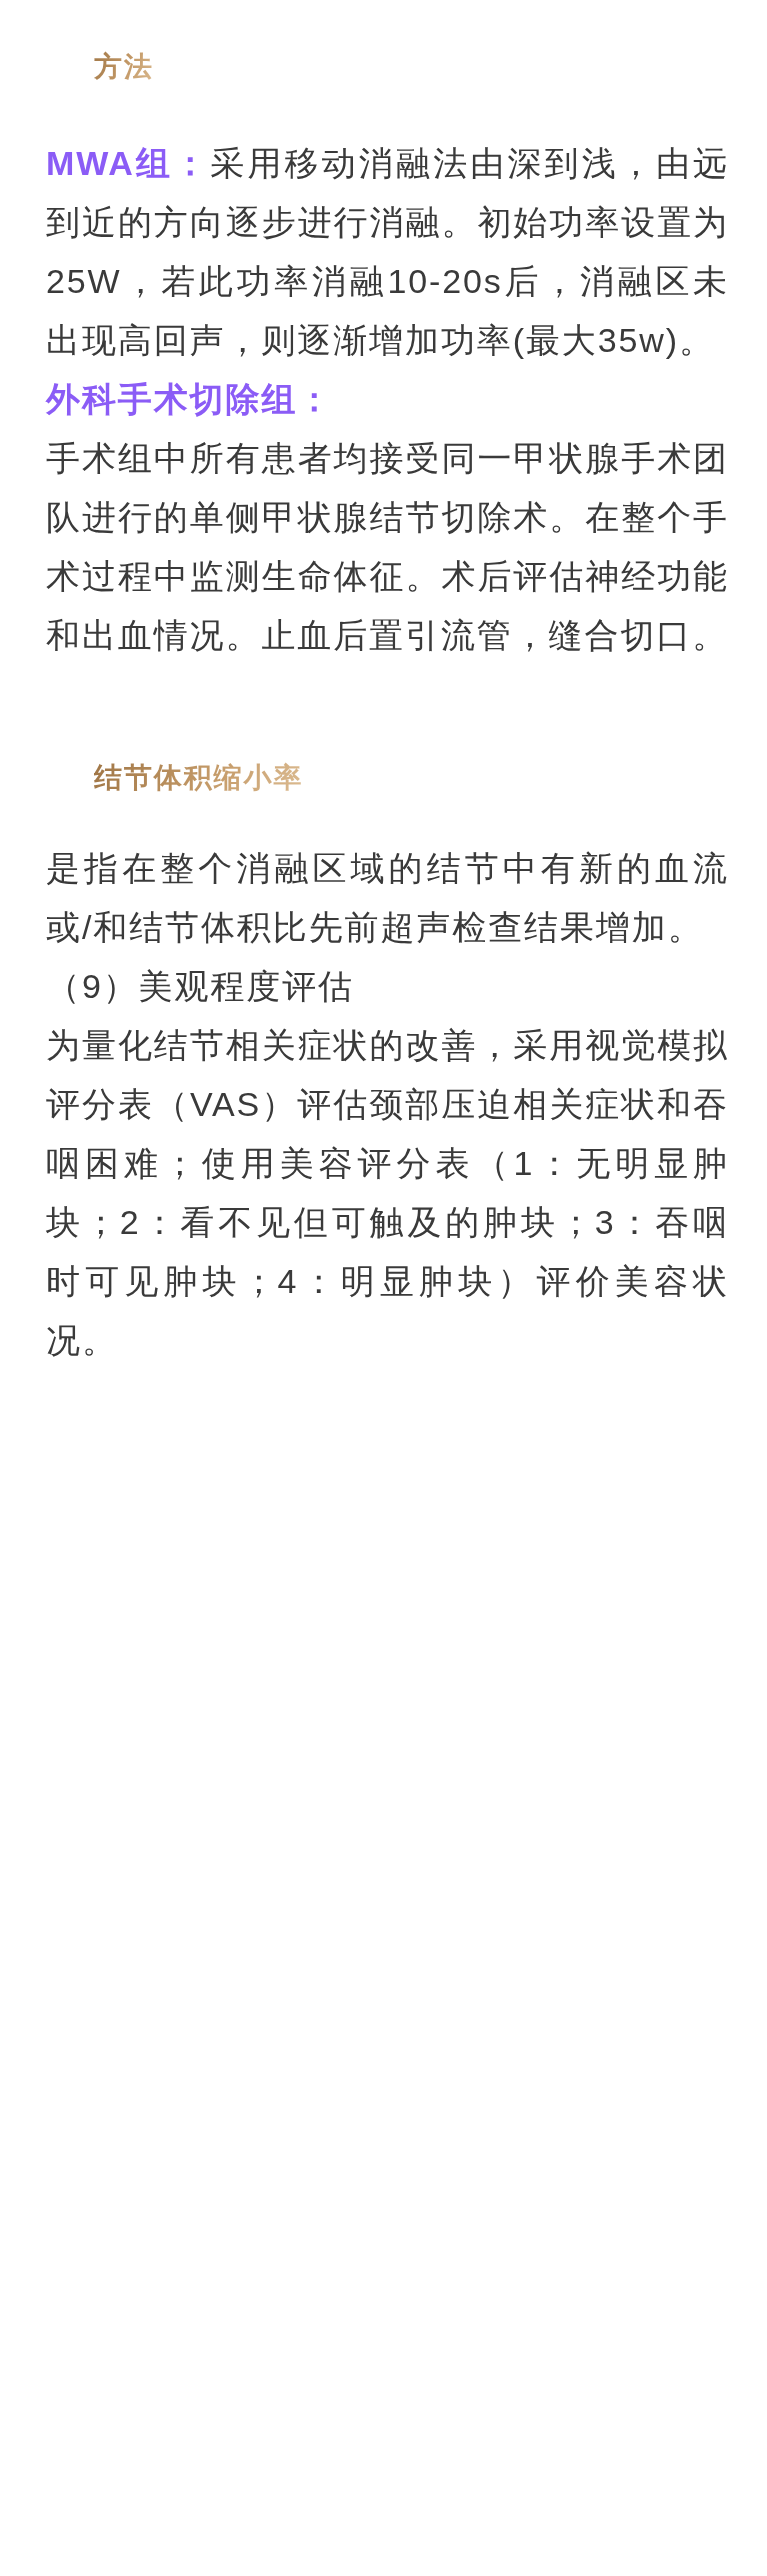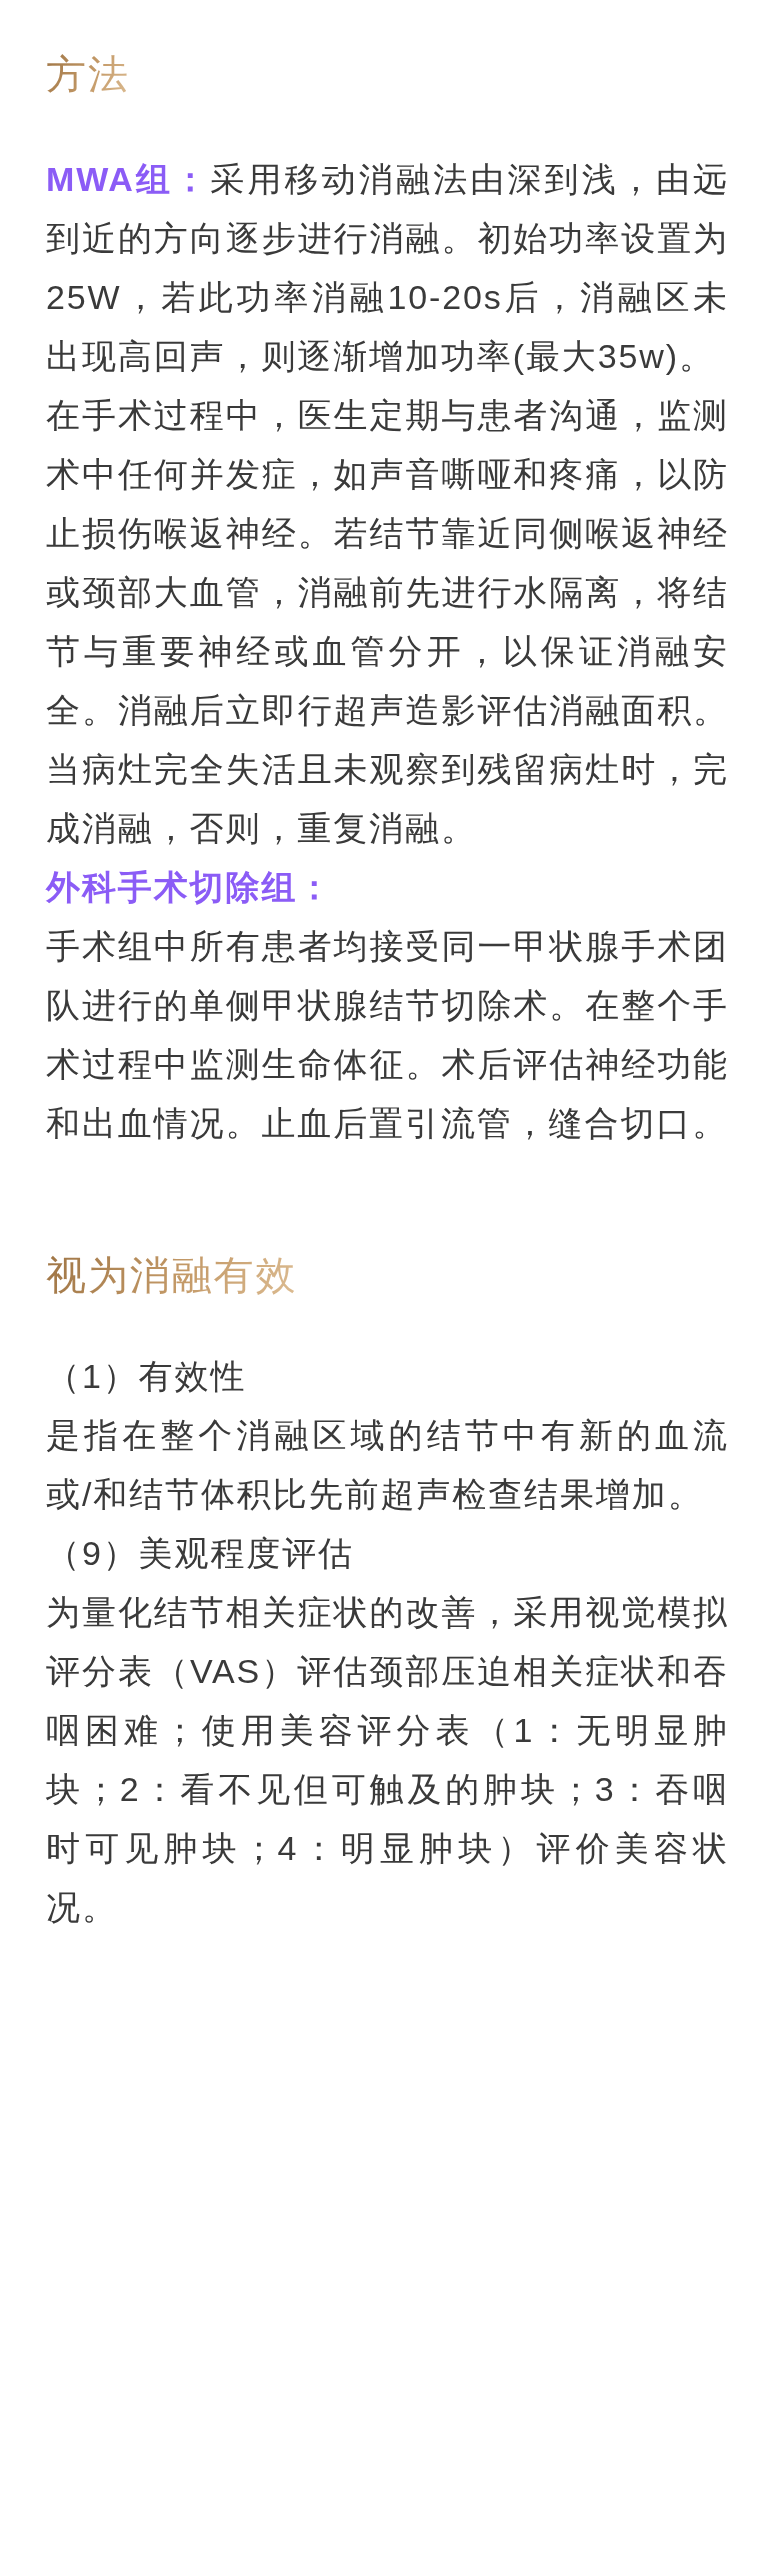--- a/index.html
+++ b/index.html
@@ -12,28 +12,29 @@
     height: 2576px;
     box-sizing: border-box;
     padding: 25px 38px 0 46px;
     font-family: "Liberation Sans", sans-serif;
     overflow: hidden;
   }
   .heading-row { margin: 0; }
   .gold-heading {
     display: inline-block;
     font-family: "Liberation Serif", serif;
-    font-weight: 400;
-    font-size: 40px;
+    font-weight: 700;
+    font-size: 28px;
     line-height: 46px;
     letter-spacing: 1.9px;
     color: #b9905f; 
     background: linear-gradient(115deg, #9f7545 0%, #c49a68 55%, #dcbc92 100%);
     -webkit-background-clip: text;
     background-clip: text;
+    margin-left: 48px;
     -webkit-text-fill-color: transparent;
   }
   .heading-row.first { margin-bottom: 25px; }
   .heading-row.second { margin-top: 67px; margin-bottom: 15.3px; }
   .body-text p {
     margin: 0;
     font-size: 34px;
     line-height: 59px;
     letter-spacing: 1.9px;
     color: #3a3a3a;
@@ -52,35 +53,33 @@
 
   <section>
     <div class="heading-row first">
       <h1 class="gold-heading">方法</h1>
     </div>
 
     <div class="body-text">
       <p><span class="bold-run">MWA组：</span><span>采用移动消融法由深到浅，由远到近的方向逐步进行消融。初始功率设置为25W，若此功率消融10-20s后，消融区未出现高回声，则逐渐增加功率(最大35w)。</span></p>
 
 
-      <p>在手术过程中，医生定期与患者沟通，监测术中任何并发症，如声音嘶哑和疼痛，以防止损伤喉返神经。若结节靠近同侧喉返神经或颈部大血管，消融前先进行水隔离，将结节与重要神经或血管分开，以保证消融安全。消融后立即行超声造影评估消融面积。当病灶完全失活且未观察到残留病灶时，完成消融，否则，重复消融。</p>
 
       <p><span class="bold-run">外科手术切除组：</span><span></span></p>
 
       <p>手术组中所有患者均接受同一甲状腺手术团队进行的单侧甲状腺结节切除术。在整个手术过程中监测生命体征。术后评估神经功能和出血情况。止血后置引流管，缝合切口。</p>
     </div>
   </section>
 
   <section>
     <div class="heading-row second">
-      <h2 class="gold-heading">视为消融有效</h2>
+      <h2 class="gold-heading">结节体积缩小率</h2>
     </div>
 
     <div class="body-text">
-      <p>（1）有效性</p>
 
 
 
       <p>是指在整个消融区域的结节中有新的血流或/和结节体积比先前超声检查结果增加。</p>
 
       <p>（9）美观程度评估</p>
 
       <p>为量化结节相关症状的改善，采用视觉模拟评分表（VAS）评估颈部压迫相关症状和吞咽困难；使用美容评分表（1：无明显肿块；2：看不见但可触及的肿块；3：吞咽时可见肿块；4：明显肿块）评价美容状况。</p>
     </div>
   </section>

